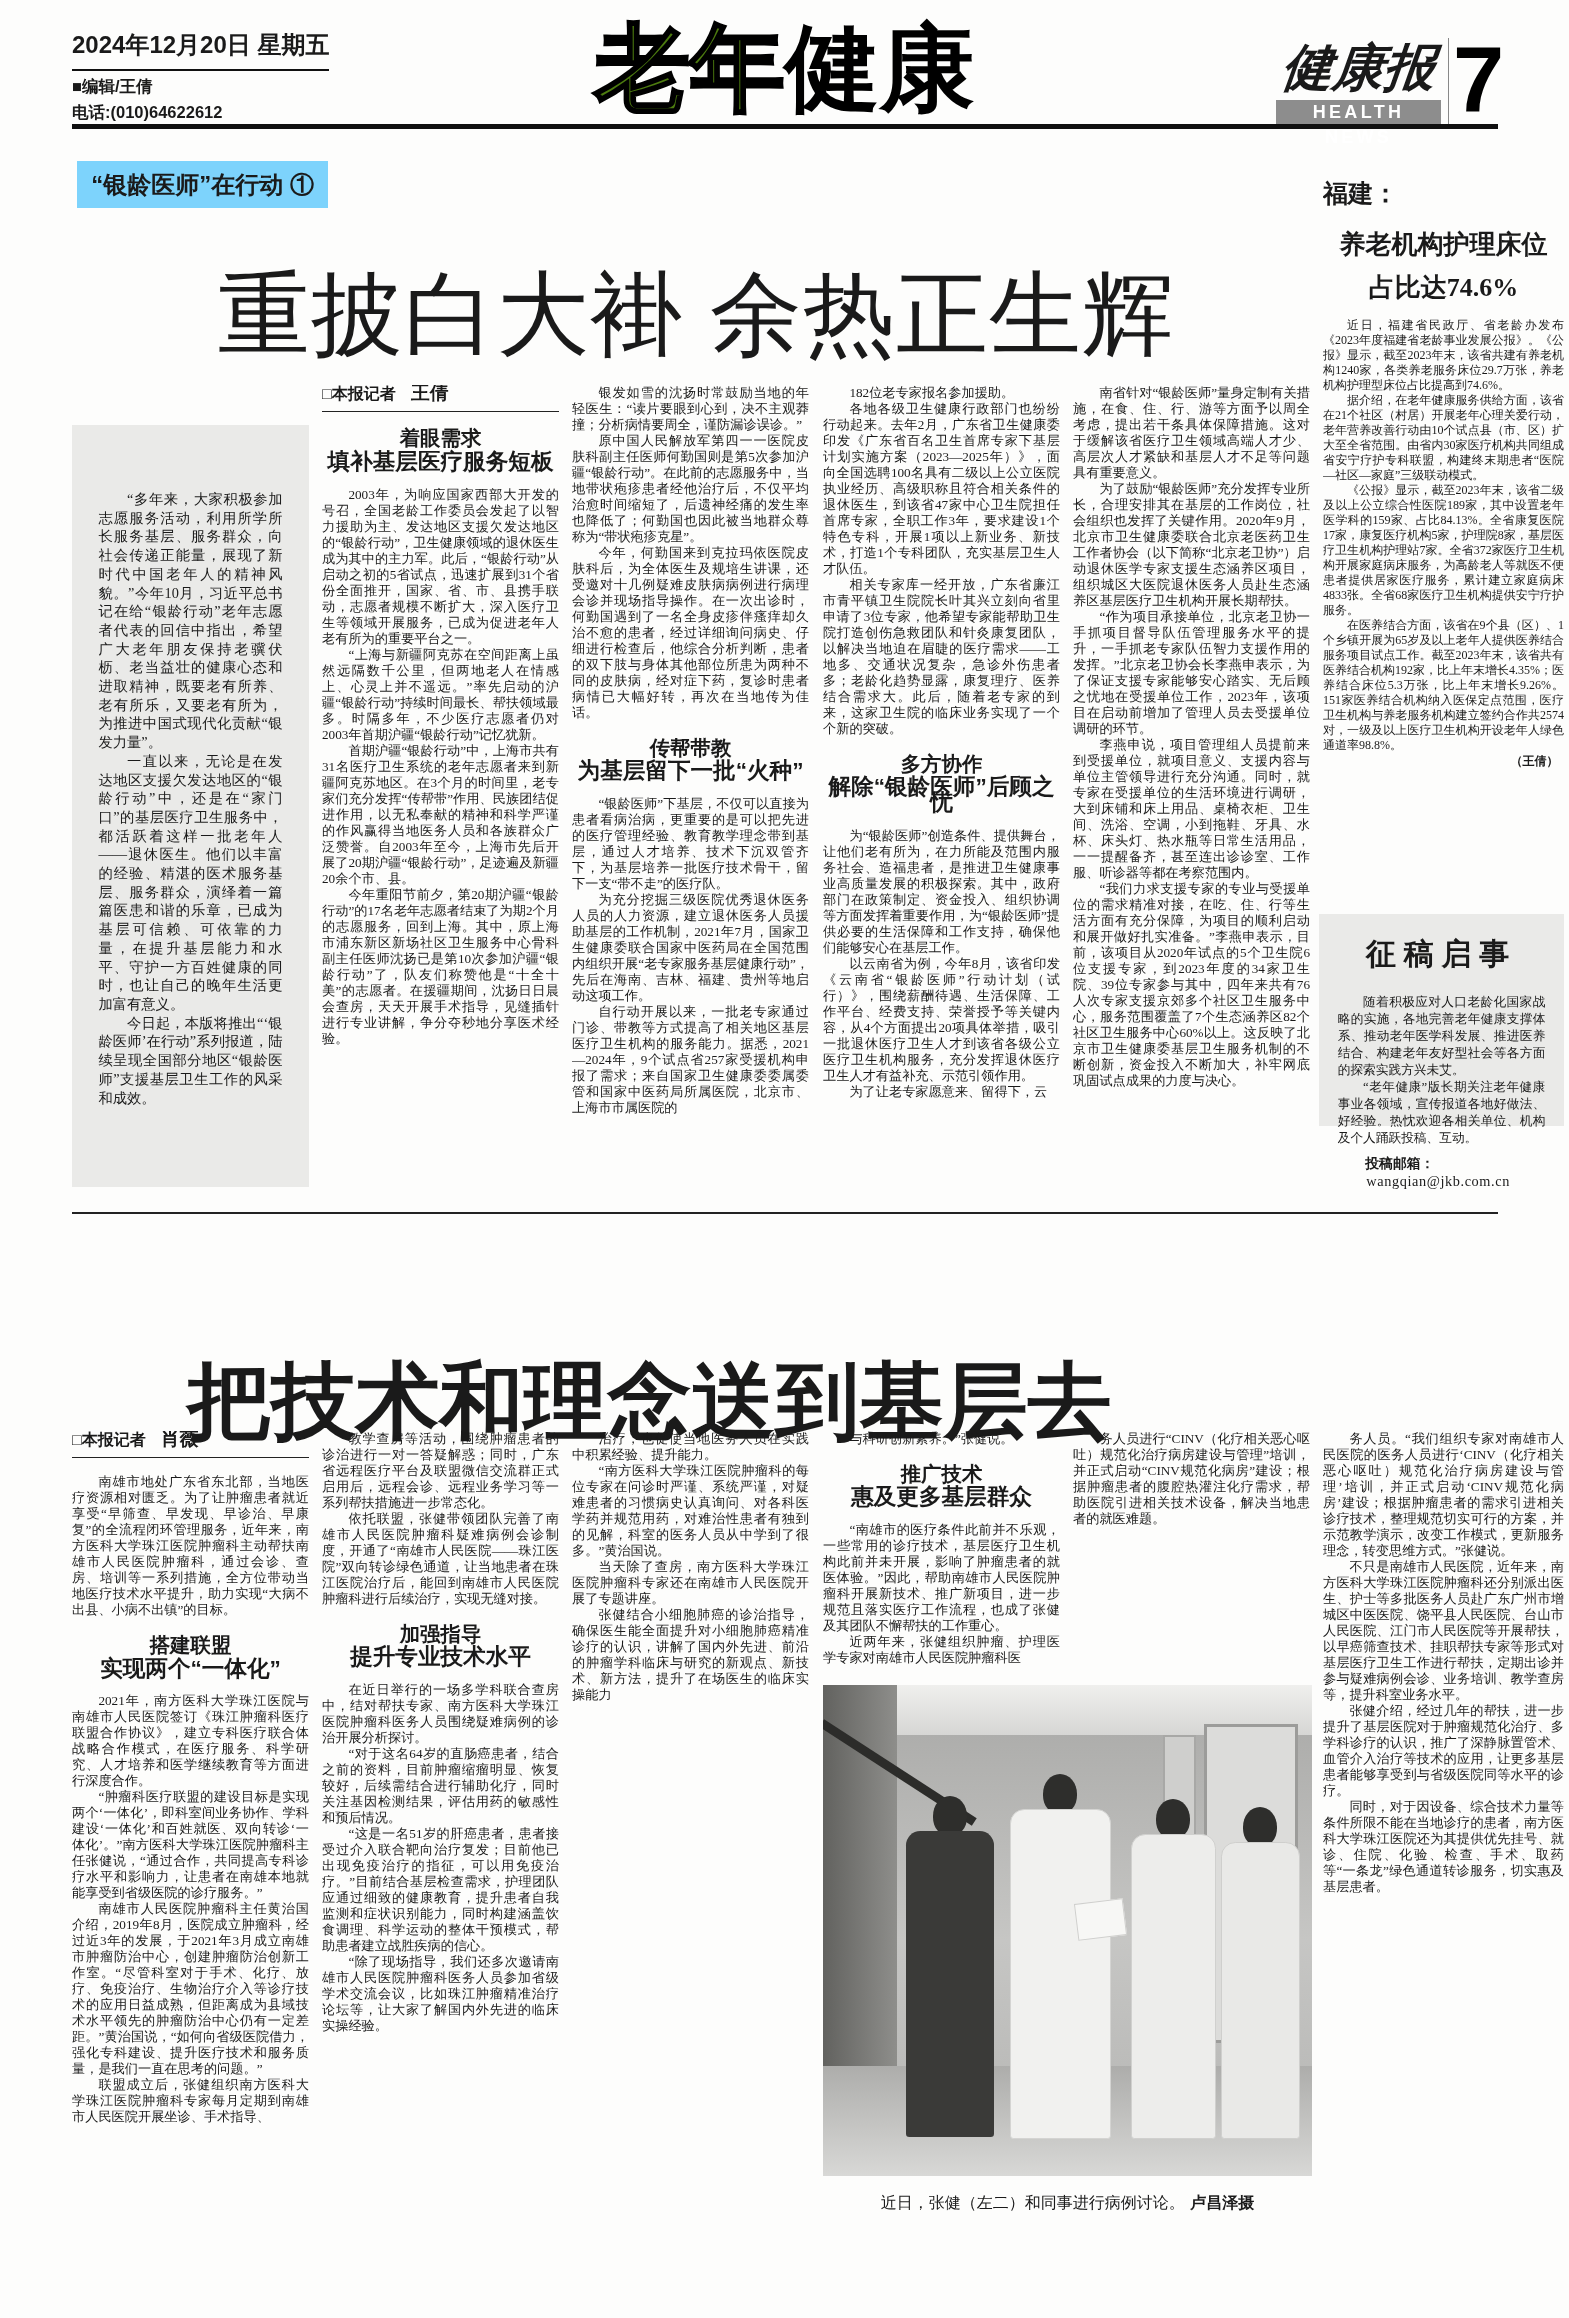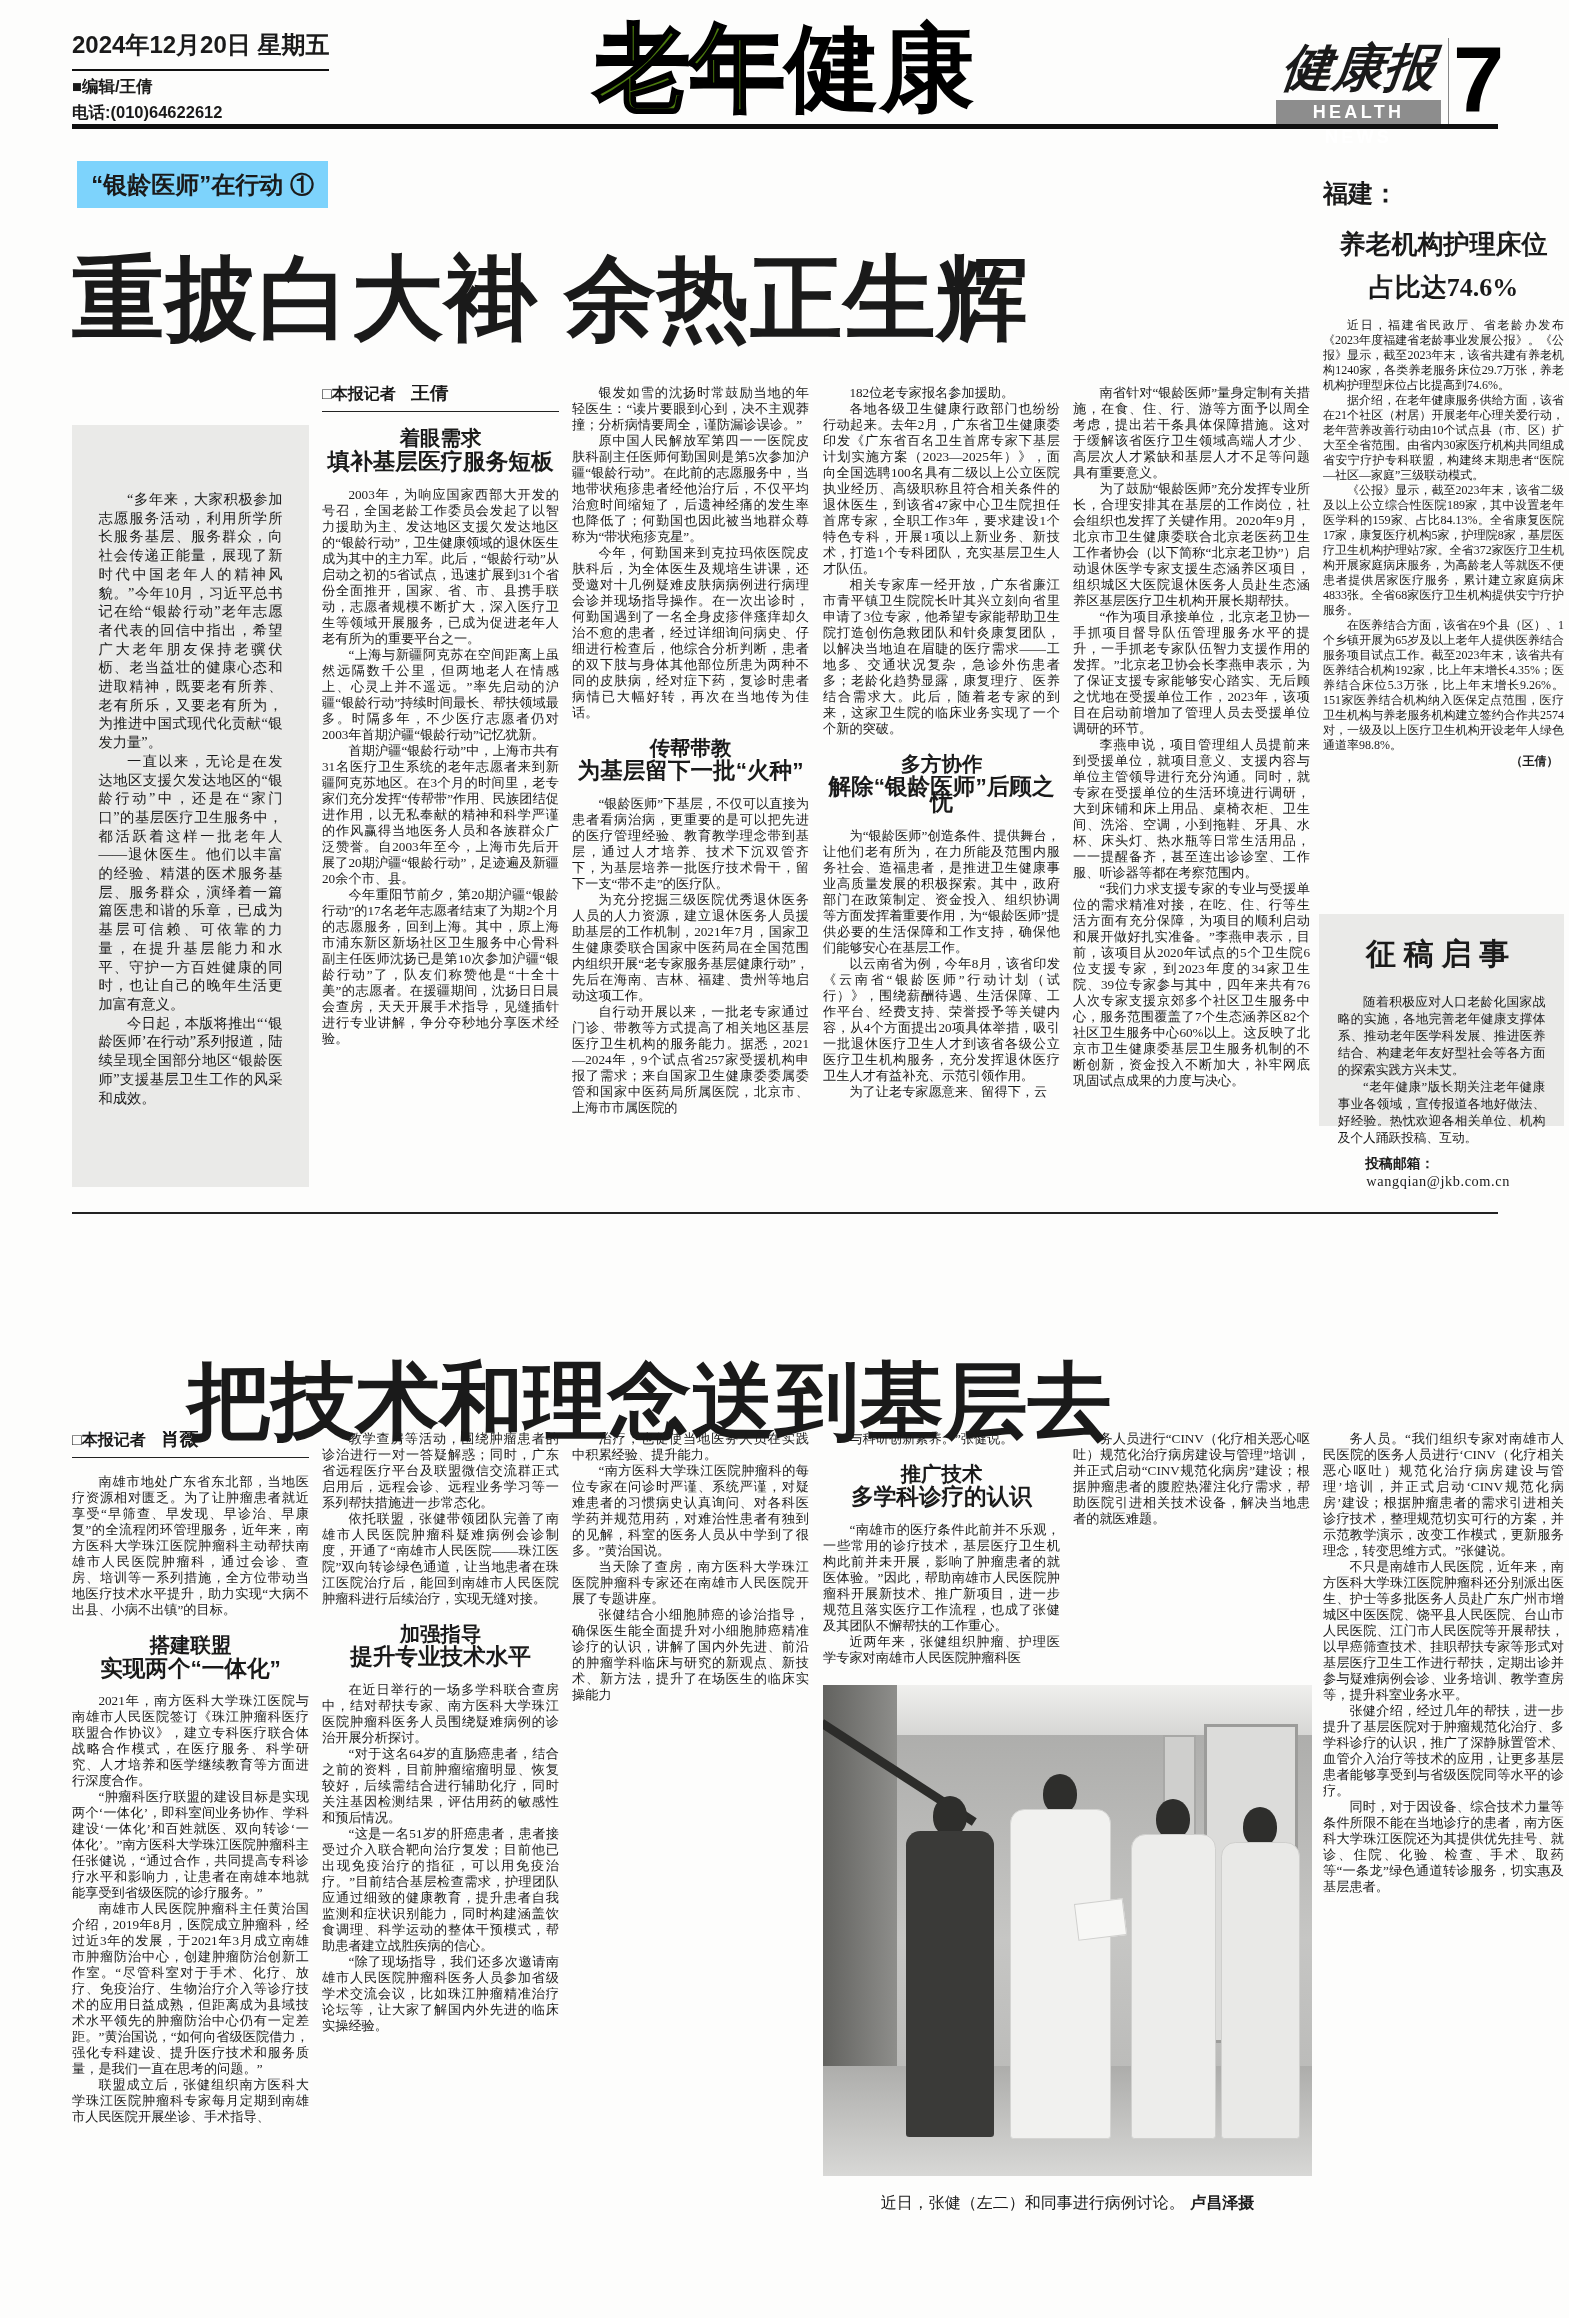--- a/index.html
+++ b/index.html
@@ -24,22 +24,22 @@
   .masthead-en{position:absolute;left:0;top:57px;width:165px;height:25px;background:#8d8d8d;
     color:#fff;font-family:"Liberation Sans",sans-serif;font-weight:900;font-size:18px;
     letter-spacing:3.3px;text-align:center;line-height:25px;}
   .mast-divider{position:absolute;left:172px;top:-5.5px;width:1.1px;height:91px;background:#888;}
   .page-number{position:absolute;left:177px;top:-10px;font-family:"Liberation Sans",sans-serif;
     font-weight:900;font-size:92px;line-height:1;color:#000;}
   .header-rule{left:72px;width:1426px;top:124px;height:5px;background:#101010;}
   
   .tag-box{left:77px;top:161px;background:#7dd3fc;padding:7.7px 14.3px;
     font-family:"Liberation Sans",sans-serif;font-weight:700;font-size:24px;}
-  .headline1{left:72px;top:190px;width:1249px;white-space:nowrap;
-    font-family:"Liberation Sans","DejaVu Sans",sans-serif;font-weight:700;font-size:92px;line-height:1;letter-spacing:1.1px;}
+  .headline1{left:72px;top:206px;width:1249px;text-align:center;white-space:nowrap;
+    font-family:"Liberation Sans","DejaVu Sans",sans-serif;font-weight:400;font-size:92px;line-height:1;letter-spacing:1.1px;}
   
   .col{overflow:hidden;}
   .col p{margin:0;text-indent:2em;text-align:justify;}
   .a1-body{font-size:13.2px;line-height:16px;}
   .intro-box{left:72px;top:425px;width:237px;height:762px;background:#eaeae8;
     box-sizing:border-box;padding:65px 26.4px 22px 26.4px;font-size:14.3px;line-height:18.7px;}
   .byline{font-family:"Liberation Sans",sans-serif;font-weight:700;font-size:16px;
     border-bottom:1.7px solid #222;padding-bottom:8.8px;margin-bottom:16.5px;}
   .byline .name{font-size:18.7px;font-weight:900;margin-left:15.4px;}
   .subhead{font-family:"Liberation Sans",sans-serif;font-weight:900;text-align:center;
@@ -247,21 +247,21 @@
       <p>当天除了查房，南方医科大学珠江医院肿瘤科专家还在南雄市人民医院开展了专题讲座。</p>
       <p>张健结合小细胞肺癌的诊治指导，确保医生能全面提升对小细胞肺癌精准诊疗的认识，讲解了国内外先进、前沿的肿瘤学科临床与研究的新观点、新技术、新方法，提升了在场医生的临床实操能力</p>
     </div>
 
   <div class="abs col c-a2 b4 a2-body">
     <div>
         <p>与科研创新素养。”张健说。</p>
       </div>
     <div class="subhead">
       <span class="l1">推广技术</span>
-      <span class="l2">多学科诊疗的认识</span>
+      <span class="l2">惠及更多基层群众</span>
     </div>
     <div>
         <p>“南雄市的医疗条件此前并不乐观，一些常用的诊疗技术，基层医疗卫生机构此前并未开展，影响了肿瘤患者的就医体验。”因此，帮助南雄市人民医院肿瘤科开展新技术、推广新项目，进一步规范且落实医疗工作流程，也成了张健及其团队不懈帮扶的工作重心。</p>
         <p>近两年来，张健组织肿瘤、护理医学专家对南雄市人民医院肿瘤科医</p>
       </div>
   </div>
 
   <div class="abs col c-a2 b5 a2-body">
       <p>务人员进行“CINV（化疗相关恶心呕吐）规范化治疗病房建设与管理”培训，并正式启动“CINV规范化病房”建设；根据肿瘤患者的腹腔热灌注化疗需求，帮助医院引进相关技术设备，解决当地患者的就医难题。</p>
     </div>

